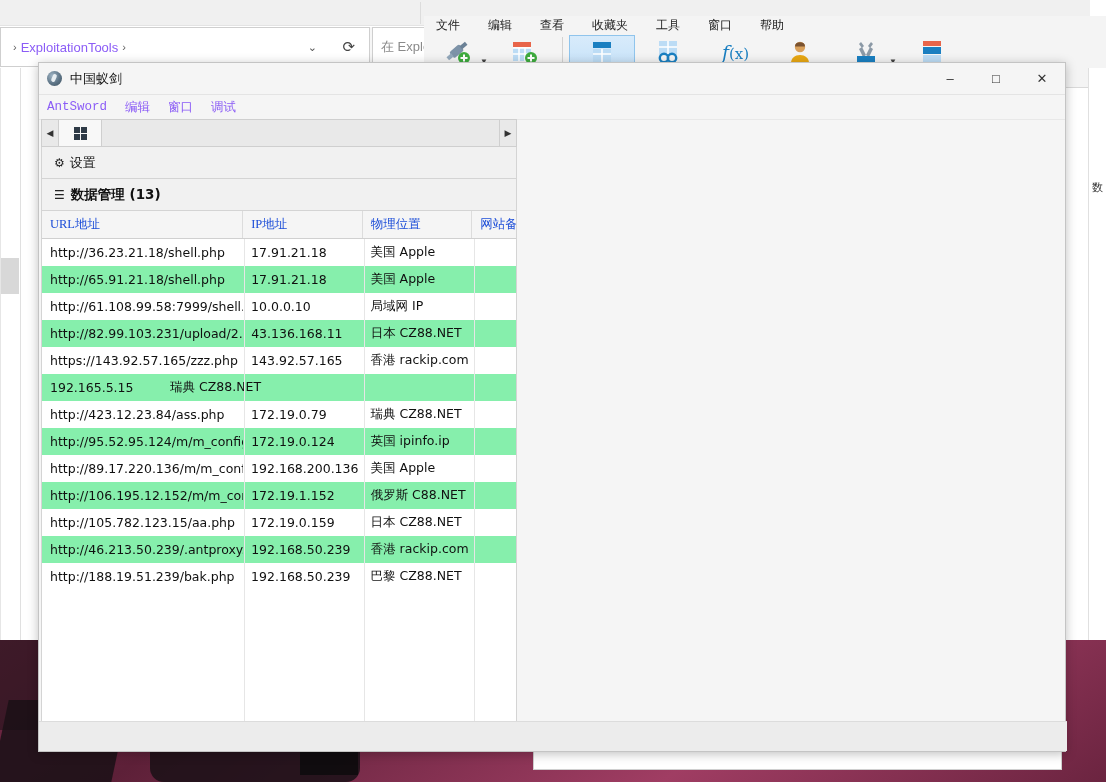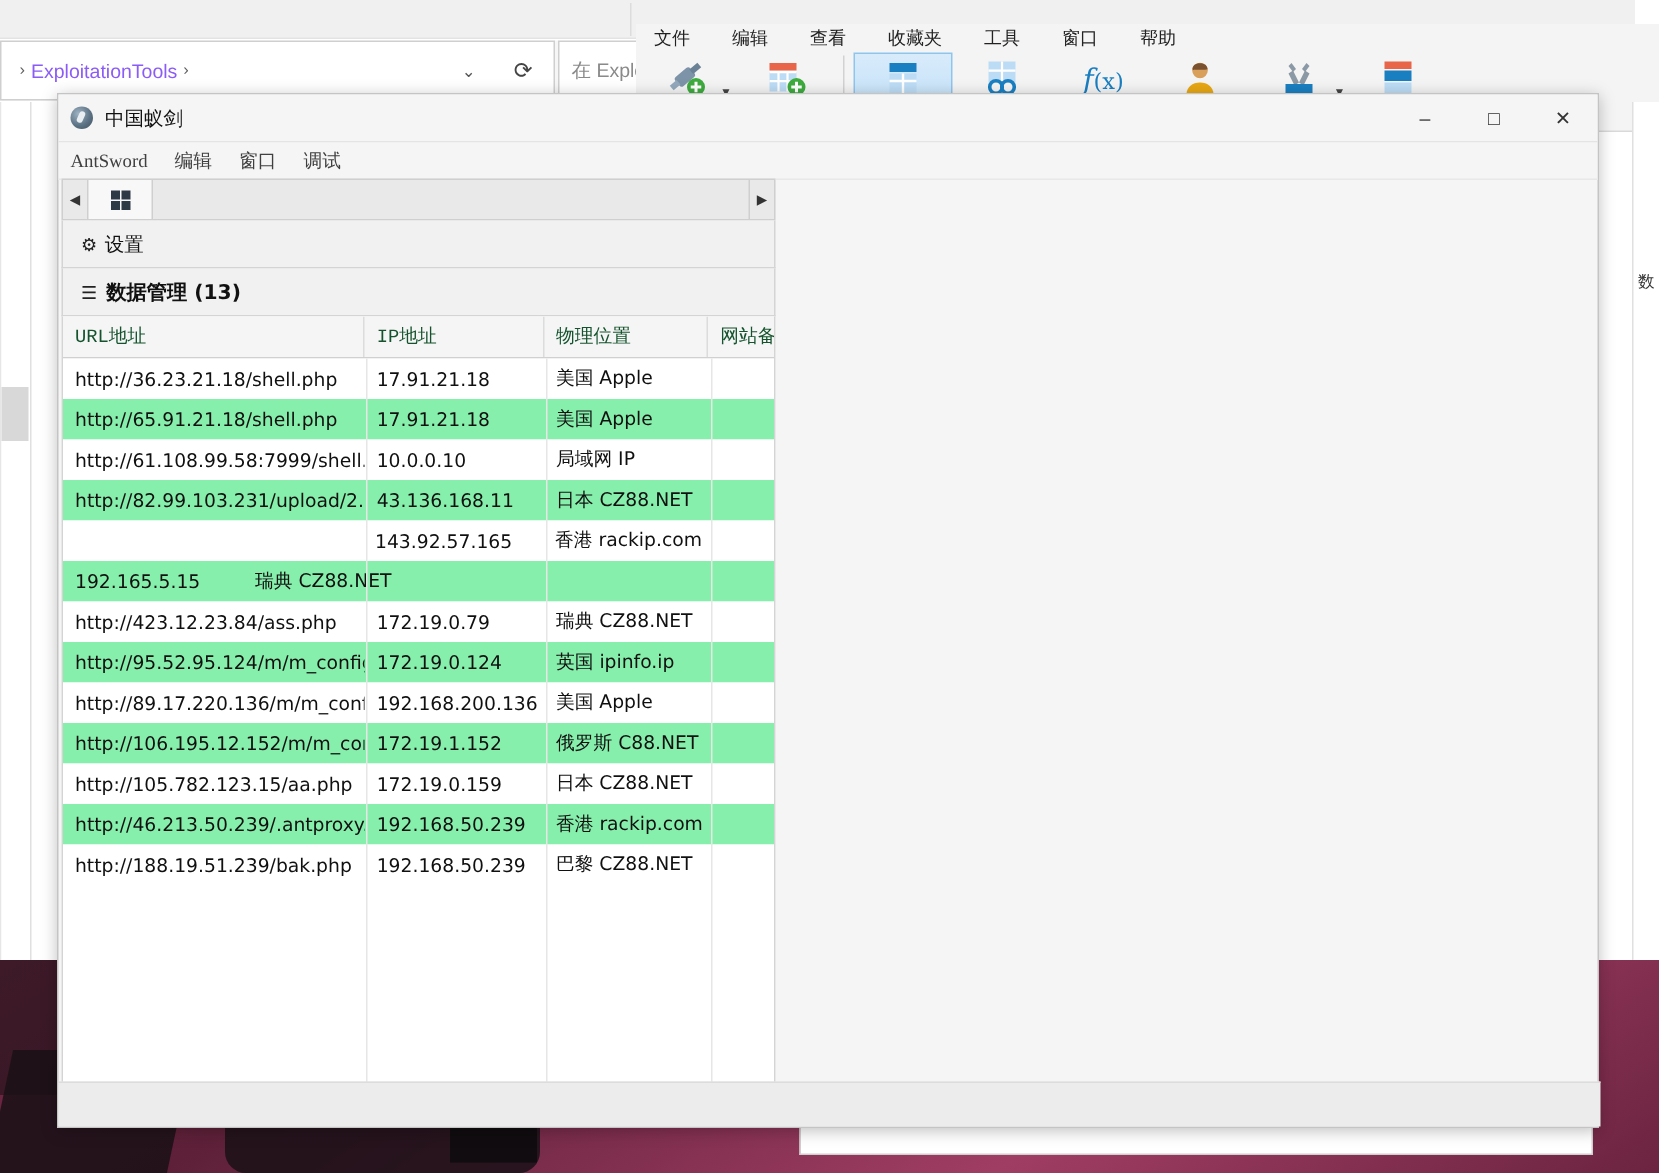--- a/index.html
+++ b/index.html
@@ -114,22 +114,22 @@
     margin-right:8px; flex:none; position:relative; }
   #as-appicon:after { content:""; position:absolute; left:5px; top:3px; width:4px; height:8px;
     background:#e8eef2; border-radius:2px; transform:rotate(24deg); }
   #as-title .t { font-size:13px; color:#111; font-family:"DejaVu Sans",sans-serif; }
   #as-winbtns { margin-left:auto; display:flex; }
   .winbtn { width:46px; height:31px; display:flex; align-items:center; justify-content:center;
     font-size:13px; color:#333; }
 
   #as-menu { height:25px; display:flex; align-items:center; padding-left:8px;
     background:#f5f5f5; border-bottom:1px solid #e8e8e8; }
-  #as-menu span { font-size:12.5px; color:#404040; margin-right:18px;
-    font-family:Liberation Serif, serif; }
+  #as-menu span { font-size:12.5px; color:#8b5cf6; margin-right:18px;
+    font-family:Liberation Mono, monospace; }
 
   #as-inner { position:absolute; left:2px; top:56px; width:476px; height:630px;
     background:#fbfbfb; }
 
   #as-tabbar { height:28px; display:flex; align-items:stretch;
     background:#e9e9e9; border:1px solid #cfcfcf; }
   .tb-arrow { width:16px; display:flex; align-items:center; justify-content:center;
     font-size:9px; color:#333; }
   .tb-tab { width:44px; background:#f8f8f8; border-left:1px solid #cfcfcf;
     border-right:1px solid #cfcfcf; display:flex; align-items:center; justify-content:center; }
@@ -146,23 +146,23 @@
 
   #as-dm { height:32px; display:flex; align-items:center; padding-left:12px;
     background:#f1f1f1; border:1px solid #d4d4d4; border-top:none; }
   #as-dm .list { font-size:12px; color:#222; margin-right:6px; }
   #as-dm .t { font-size:13.5px; font-weight:bold; color:#111;
     font-family:"DejaVu Sans",sans-serif; }
 
   #as-table { position:absolute; left:0; top:92px; width:476px; height:538px;
     background:#fff; border:1px solid #d4d4d4; border-top:none; overflow:hidden; }
   .hdr-row { display:flex; height:28px; background:#f5f5f5; border-bottom:1px solid #d0d0d0; }
-  .hdr-row .c { font-size:12.5px; color:#14532d; display:flex; align-items:center;
+  .hdr-row .c { font-size:12.5px; color:#1d4ed8; display:flex; align-items:center;
     padding-left:8px; border-right:1px solid #dcdcdc; overflow:hidden; white-space:nowrap;
-    font-family:Liberation Mono, monospace; }
+    font-family:Liberation Serif, serif; }
   .row { display:flex; height:27px; }
   .row.odd { background:#86efac; }
   .row.even { background:#ffffff;justify-content:flex-end; }
   .row .c { font-size:12.5px; color:#101010; display:flex; align-items:center;
     padding-left:8px; overflow:hidden; white-space:nowrap;
     font-family:"DejaVu Sans",sans-serif; }
   .c0 { width:202px; } .c1 { width:120px; } .c2 { width:110px; } .c3 { width:44px; }
   .hdr-row .c3 { border-right:none; }
   .vgrid { position:absolute; top:28px; width:1px; height:510px; background:#e6e6e6; }
   #as-statusbar { position:absolute; left:0; bottom:0; width:1028px; height:30px;
@@ -509,20 +509,21 @@
         <span class="c c2">局域网 IP</span>
         <span class="c c3"></span>
       </div>
       <div class="row odd">
         <span class="c c0">http://82.99.103.231/upload/2.ph</span>
         <span class="c c1">43.136.168.11</span>
         <span class="c c2">日本 CZ88.NET</span>
         <span class="c c3"></span>
       </div>
       <div class="row even">
+        <span class="c c0">https://143.92.57.165/zzz.php</span>
         <span class="c c1">143.92.57.165</span>
         <span class="c c2">香港 rackip.com</span>
         <span class="c c3"></span>
       </div>
       <div class="row odd">
         <span class="c c1">192.165.5.15</span>
         <span class="c c2">瑞典 CZ88.NET</span>
         <span class="c c3"></span>
       </div>
       <div class="row even">

